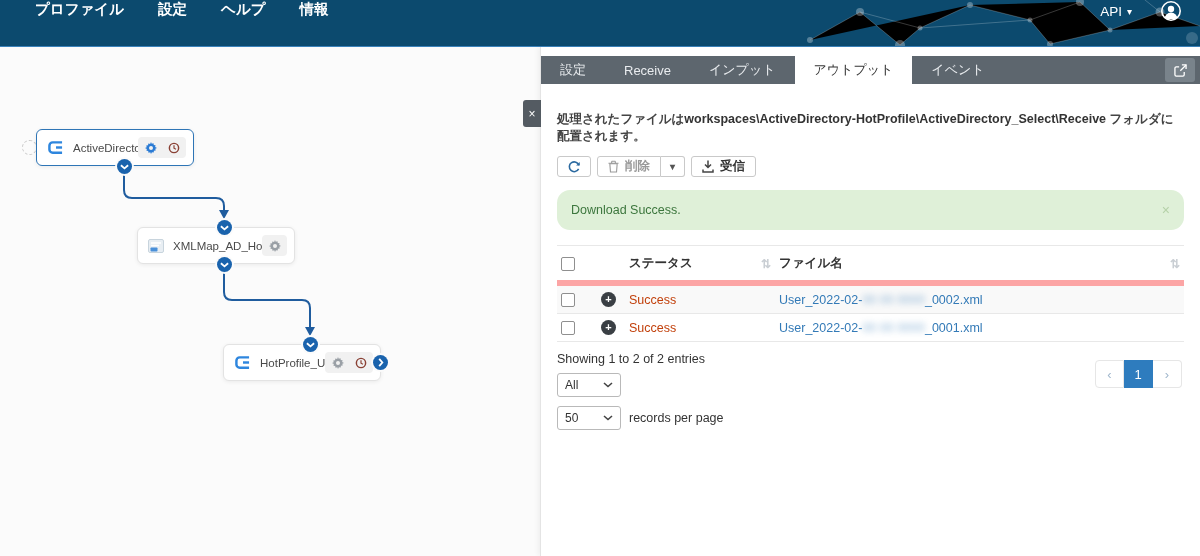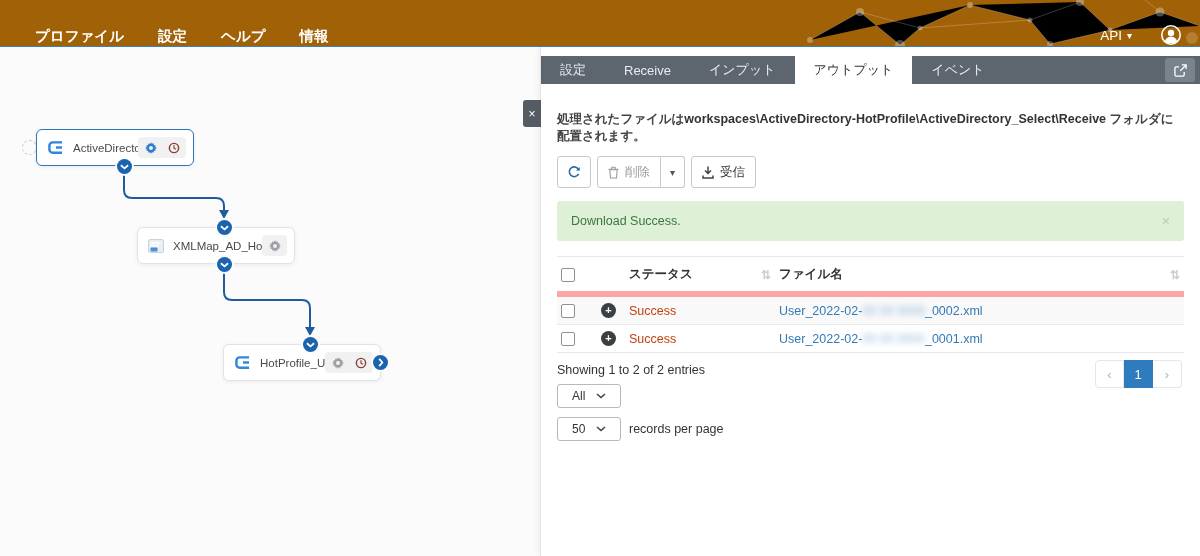--- a/index.html
+++ b/index.html
@@ -1,20 +1,20 @@
 <!DOCTYPE html>
 <html><head>
 <meta charset="utf-8">
 <style>
   * { box-sizing: border-box; margin: 0; padding: 0; }
   html,body { width:1200px; height:556px; overflow:hidden; font-family:"Liberation Sans",sans-serif; background:#fff; }
 
   
-  .navbar { position:relative; height:47px; background:#a16207; border-bottom:1px solid #3a82bb;
-            display:flex; align-items:flex-end; padding:0 18px; color:#fff; overflow:hidden; }
+  .navbar { position:relative; height:47px; background:#0c4a6e; border-bottom:1px solid #3a82bb;
+            display:flex; align-items:flex-start; padding:0 18px; color:#fff; overflow:hidden; }
   .nav-items { display:flex; align-items:center; }
   .nav-item { font-size:14.5px; font-weight:bold; padding:0 17px; cursor:pointer; white-space:nowrap; }
   .nav-right { margin-left:auto; display:flex; align-items:center; gap:28px; z-index:2; }
   .api-menu { font-size:13.5px; font-weight:normal; display:flex; align-items:center; gap:5px; cursor:pointer; }
   .api-caret { font-size:10px; }
   .user-btn { width:22px; height:22px; display:flex; align-items:center; justify-content:center; cursor:pointer; }
   .nav-decor { position:absolute; right:0; top:0; height:47px; pointer-events:none; }
 
   
   .main { display:flex; height:509px; }
@@ -45,30 +45,30 @@
   .tab { display:flex; align-items:center; padding:0 19px; font-size:13px; color:#e9ecef; cursor:pointer; white-space:nowrap; }
   .tab.active { background:#fff; color:#333; }
   .external-btn { position:absolute; right:5px; top:2px; width:30px; height:24px; background:#79838b;
                   border-radius:3px; display:flex; align-items:center; justify-content:center; cursor:pointer; }
 
   .content { padding:11px 16px 0; }
   .path-line { font-size:12.5px; color:#444; margin:16px 0 11px;font-weight:bold; }
   .path-line b { color:#333; }
 
   .toolbar { display:flex; gap:6px; margin-bottom:13px; }
-  .btn { background:#fff; border:1px solid #c9c9c9; border-radius:3px; height:32px; display:inline-flex;
-         align-items:center; gap:6px; padding:0 10px; font-size:12.5px; color:#333; cursor:pointer; }
+  .btn { background:#fff; border:1px solid #c9c9c9; border-radius:3px; height:21px; display:inline-flex;
+         align-items:center; gap:6px; padding:0 10px; font-size:12.5px; color:#333; cursor:pointer;font-weight:bold; }
   .btn.icon-only { width:34px; justify-content:center; padding:0; }
   .btn-group { display:flex; }
   .btn-group .btn:first-child { border-radius:3px 0 0 3px; }
   .btn-group .btn:last-child { border-radius:0 3px 3px 0; border-left:none; width:24px; padding:0; justify-content:center; }
   .btn .disabled-label { color:#9a9a9a; }
   .caret-glyph { font-size:10px; color:#555; }
 
-  .alert { background:#dff0d8; border-radius:3px; padding:12px 14px; margin-bottom:15px;
+  .alert { background:#dff0d8; border-radius:13px; padding:12px 14px; margin-bottom:15px;
            display:flex; justify-content:space-between; align-items:center; }
   .alert-text { font-size:12.5px; color:#3c763d; }
   .alert-close { color:#b5d1a8; font-size:14px; cursor:pointer; }
 
   table.files { width:100%; border-collapse:collapse; font-size:12.5px; border-top:1px solid #e8e8e8; }
   table.files th { text-align:left; font-weight:bold; color:#333; padding:9px 4px 8px; border-bottom:6px solid #fca5a5; }
   table.files td { padding:6px 4px; border-bottom:1px solid #e8e8e8; vertical-align:middle; }
   tr.odd { background:#f9f9f9; }
   .th-flex { display:flex; justify-content:space-between; align-items:center; }
   .sort-icon { color:#c9ced3; font-size:12px; cursor:pointer; }
@@ -76,21 +76,21 @@
   .checkbox { width:14px; height:14px; border:1px solid #8f8f8f; border-radius:2px; background:#fff; cursor:pointer; }
   .plus-circle { width:15px; height:15px; border-radius:50%; background:#3a3f44; color:#fff; font-size:11px;
                  font-weight:bold; line-height:14px; text-align:center; cursor:pointer; }
   .success { color:#c2410c; }
   .filelink { color:#337ab7; text-decoration:none; cursor:pointer; }
   .redacted { filter:blur(3px); opacity:.55; }
 
   .showing { font-size:12.5px; color:#333; margin:10px 0 7px; }
   .select-row { display:flex; align-items:center; gap:8px; margin-bottom:9px; }
   .select { width:64px; height:24px; border:1px solid #b9b9b9; border-radius:3px; background:#fff;
-            display:flex; align-items:center; justify-content:space-between; padding:0 14px; font-size:12px;
+            display:flex; align-items:center; justify-content:space-between; padding:0 7px; font-size:12px;
             color:#333; cursor:pointer; }
   .records-label { font-size:12.5px; color:#333; }
 
   .pagination { position:absolute; right:18px; top:313px; display:flex; }
   .page-btn { width:29px; height:28px; background:#fff; border:1px solid #e6e6e6; color:#9fb6cc;
               display:flex; align-items:center; justify-content:center; font-size:13px; cursor:pointer; }
   .page-btn.prev { border-radius:4px 0 0 4px; }
   .page-btn.next { border-radius:0 4px 4px 0; border-left:none; }
   .page-btn.active { background:#2e7cbe; border-color:#2e7cbe; color:#fff; border-left:none; }
 </style>

